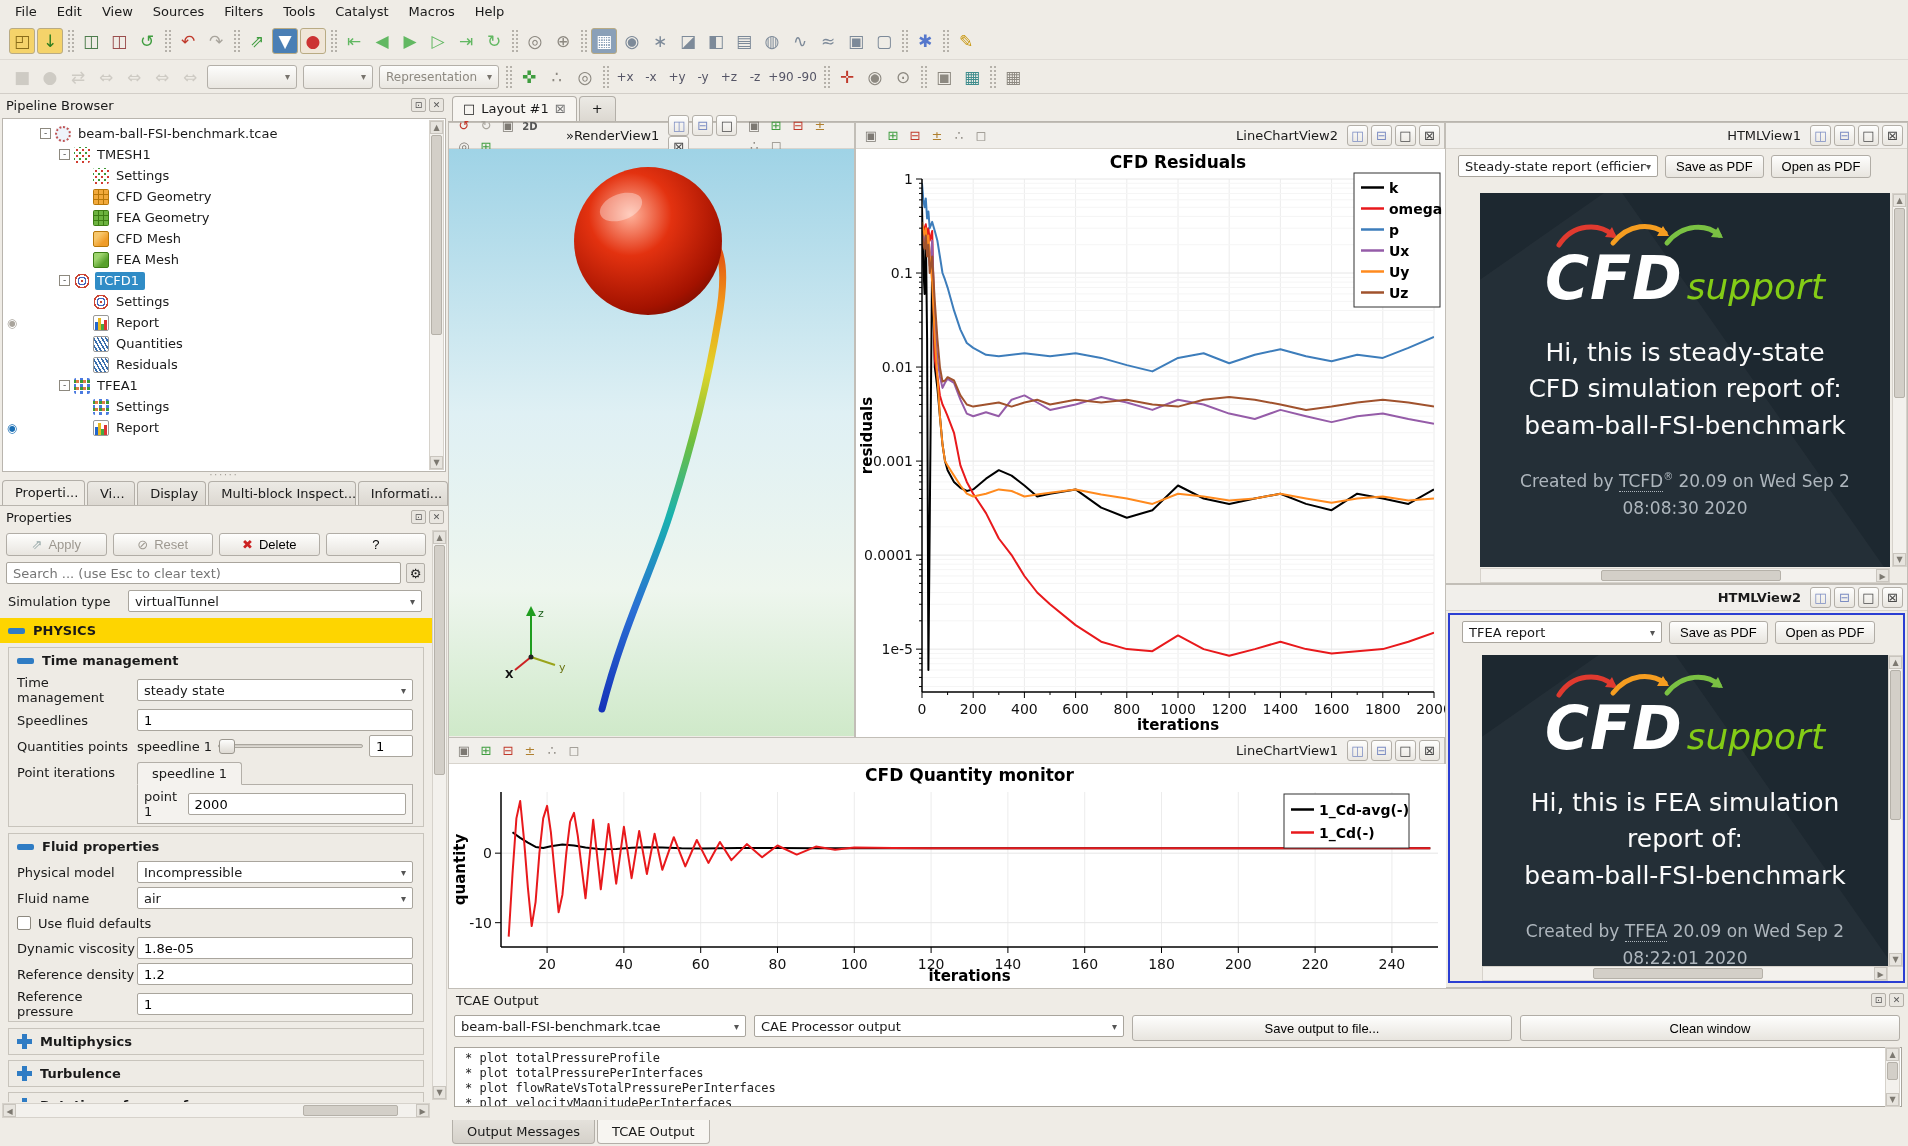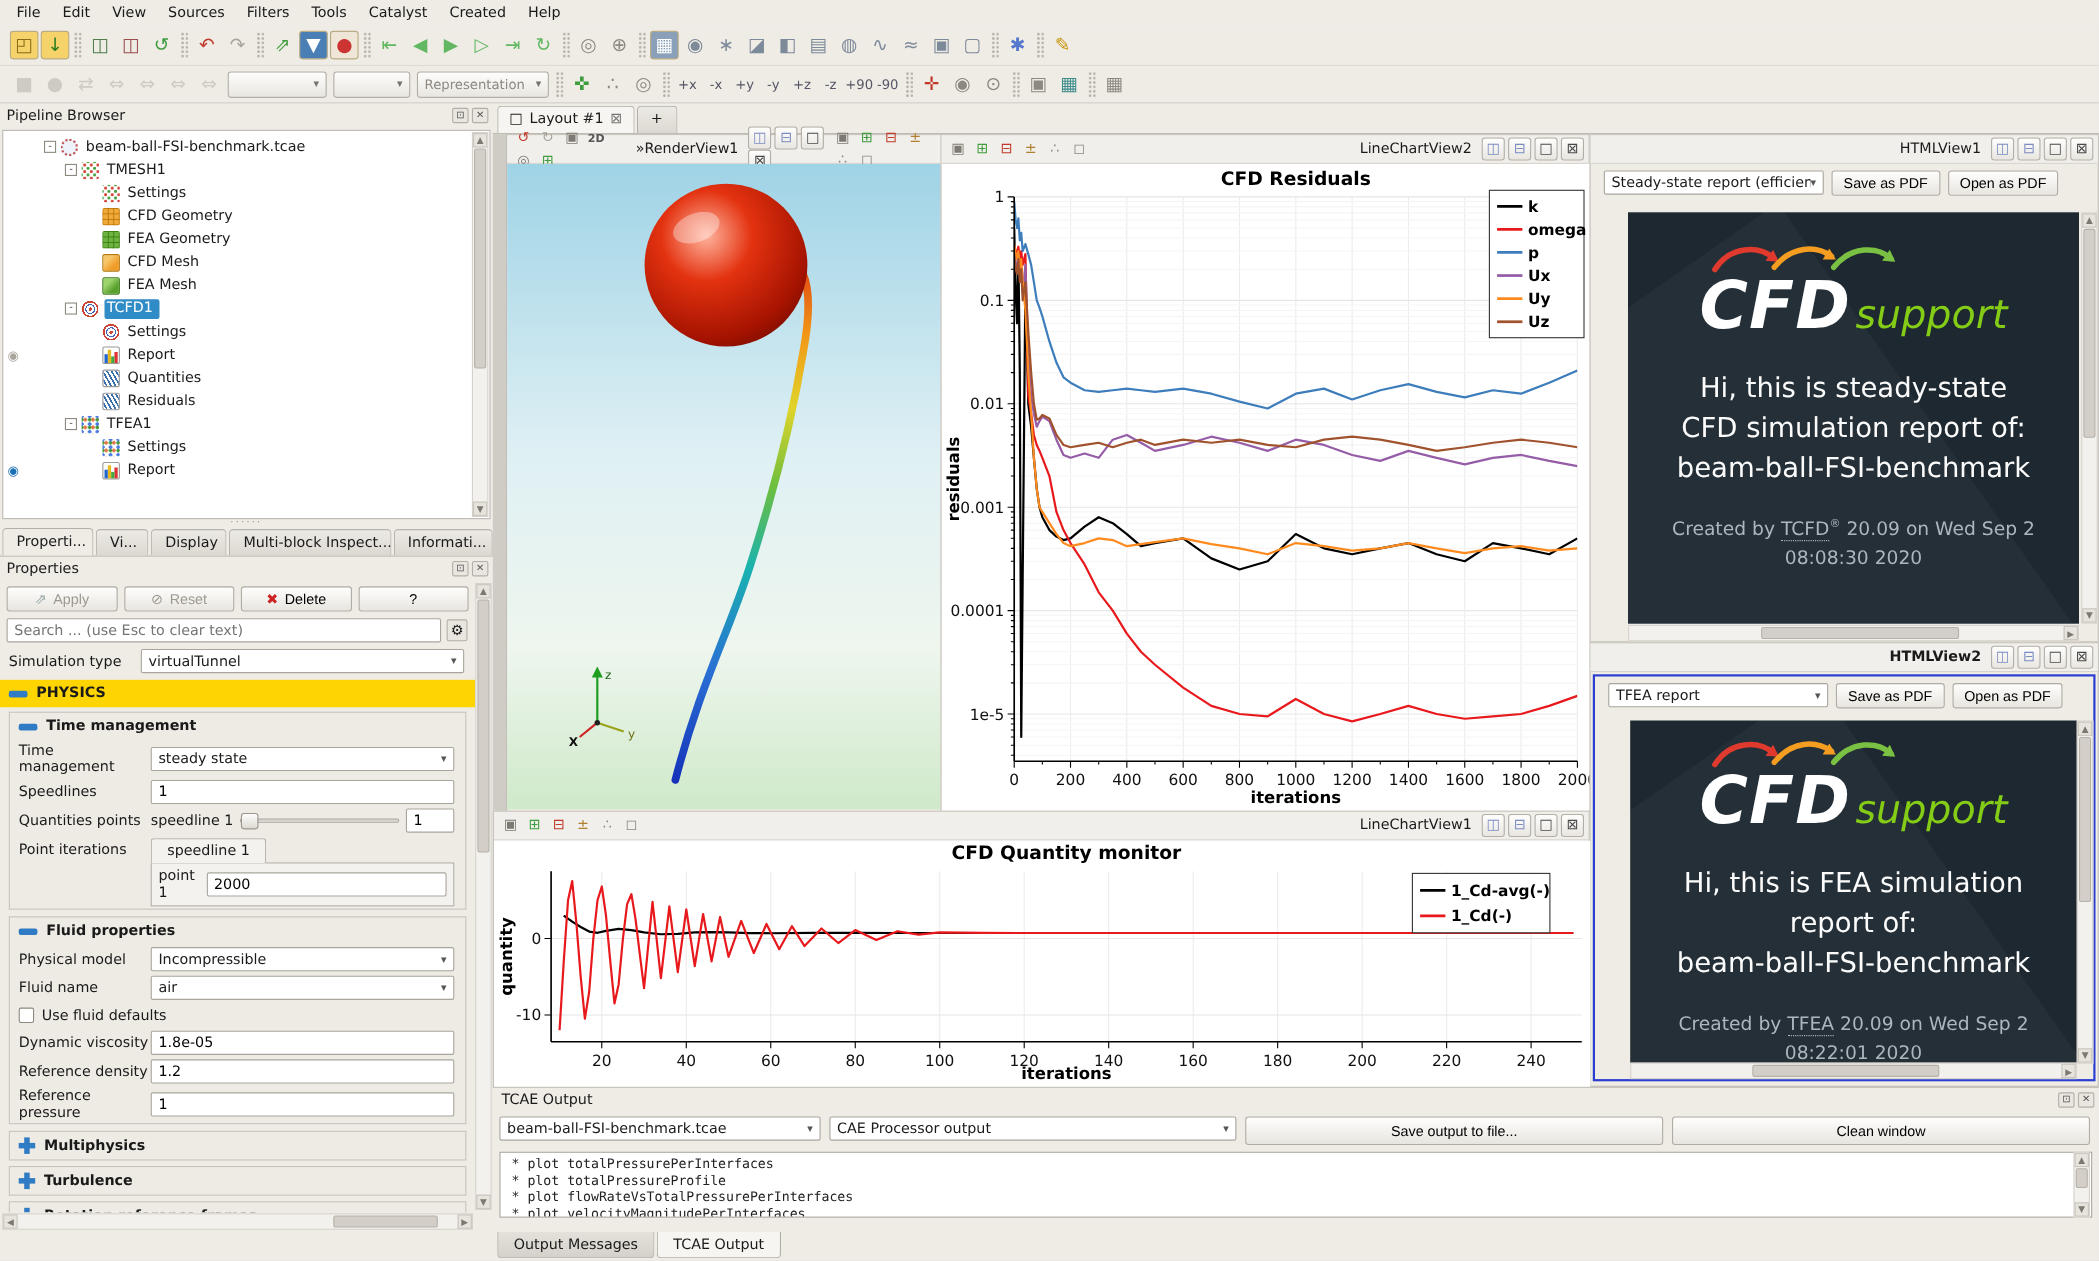--- a/index.html
+++ b/index.html
@@ -130,21 +130,21 @@
   .ltab.plus { background:linear-gradient(#eceae5,#dcd8d1); padding:4px 12px 5px 12px; margin-left:2px; }
   #views { left:448px; top:122px; width:1460px; height:866px; background:#cfcbc5; }
   .view { position:absolute; background:#efece6; border:1px solid #c2beb7; }
   .vstrip { height:26px; background:#f1efeb; border-bottom:1px solid #d8d4cd; display:flex;
     align-items:center; padding:0 4px; font-size:13px; }
   .vstrip .sp { flex:1; }
   .vicon { display:inline-flex; width:20px; height:20px; margin:0 1px; align-items:center;
     justify-content:center; font-size:13px; border-radius:2px; }
   .vlabel { margin:0 6px; }
   .vlabel.active-label { font-weight:bold; }
-  #renderview  { left:12px; top:0; width:407px; height:701px; }
+  #renderview  { left:0; top:0; width:407px; height:701px; }
   #lineview2   { left:407px; top:0; width:590px; height:615px; }
   #htmlview1   { left:997px; top:0; width:463px; height:462px; }
   #htmlview2   { left:997px; top:462px; width:463px; height:404px; }
   #lineview1   { left:0; top:615px; width:997px; height:251px; }
   svg text { font-family:"DejaVu Sans",sans-serif; }
 
   
   .hv-controls { display:flex; align-items:center; gap:7px; padding:5px 0 5px 12px; height:34px; }
   .hv-body { position:absolute; left:0; right:0; top:26px; bottom:0; }
   .hv-body.bordered { border:2px solid #2b3ed2; top:28px; bottom:4px; left:2px; right:2px; }
@@ -175,21 +175,21 @@
 <body>
 
 <div id="menubar" class="abs">
     <span class="menu-item">File</span>
     <span class="menu-item">Edit</span>
     <span class="menu-item">View</span>
     <span class="menu-item">Sources</span>
     <span class="menu-item">Filters</span>
     <span class="menu-item">Tools</span>
     <span class="menu-item">Catalyst</span>
-    <span class="menu-item">Created</span>
+    <span class="menu-item">Macros</span>
     <span class="menu-item">Help</span>
   </div>
 <div id="toolbar1" class="abs">
     <span class="tb-btn fill" style="color: rgb(138, 109, 26); background: rgb(245, 211, 106);">◰</span>
     <span class="tb-btn fill" style="color: rgb(46, 125, 30); background: rgb(245, 211, 106);">↓</span>
     <span class="tb-sep"></span>
     <span class="tb-btn" style="color: rgb(77, 125, 77);">◫</span>
     <span class="tb-btn" style="color: rgb(154, 77, 77);">◫</span>
     <span class="tb-btn" style="color: rgb(63, 157, 63);">↺</span>
     <span class="tb-sep"></span>
@@ -1001,22 +1001,22 @@
         <span class="arr">▾</span>
       </span>
     <span class="combo" style="width:370px;">
       <span>CAE Processor output</span>
         <span class="arr">▾</span>
       </span>
     <button class="btn" style="flex:1;">Save output to file...</button>
     <button class="btn" style="flex:1;">Clean window</button>
   </div>
   <div id="output-log">
+      <div>* plot totalPressureProfile</div>
       <div>* plot totalPressurePerInterfaces</div>
-      <div>* plot totalPressureProfile</div>
       <div>* plot flowRateVsTotalPressurePerInterfaces</div>
       <div>* plot velocityMagnitudePerInterfaces</div>
     </div>
   <div class="vscroll" style="right:8px; top:58px; height:60px;">
     <div class="sarrow" style="top:0;">▲</div>
       <div class="vthumb" style="top:14px; height:18px;"></div>
     <div class="sarrow" style="bottom:0;">▼</div>
   </div>
   <div id="output-tabs">
       <span class="otab">Output Messages</span>

